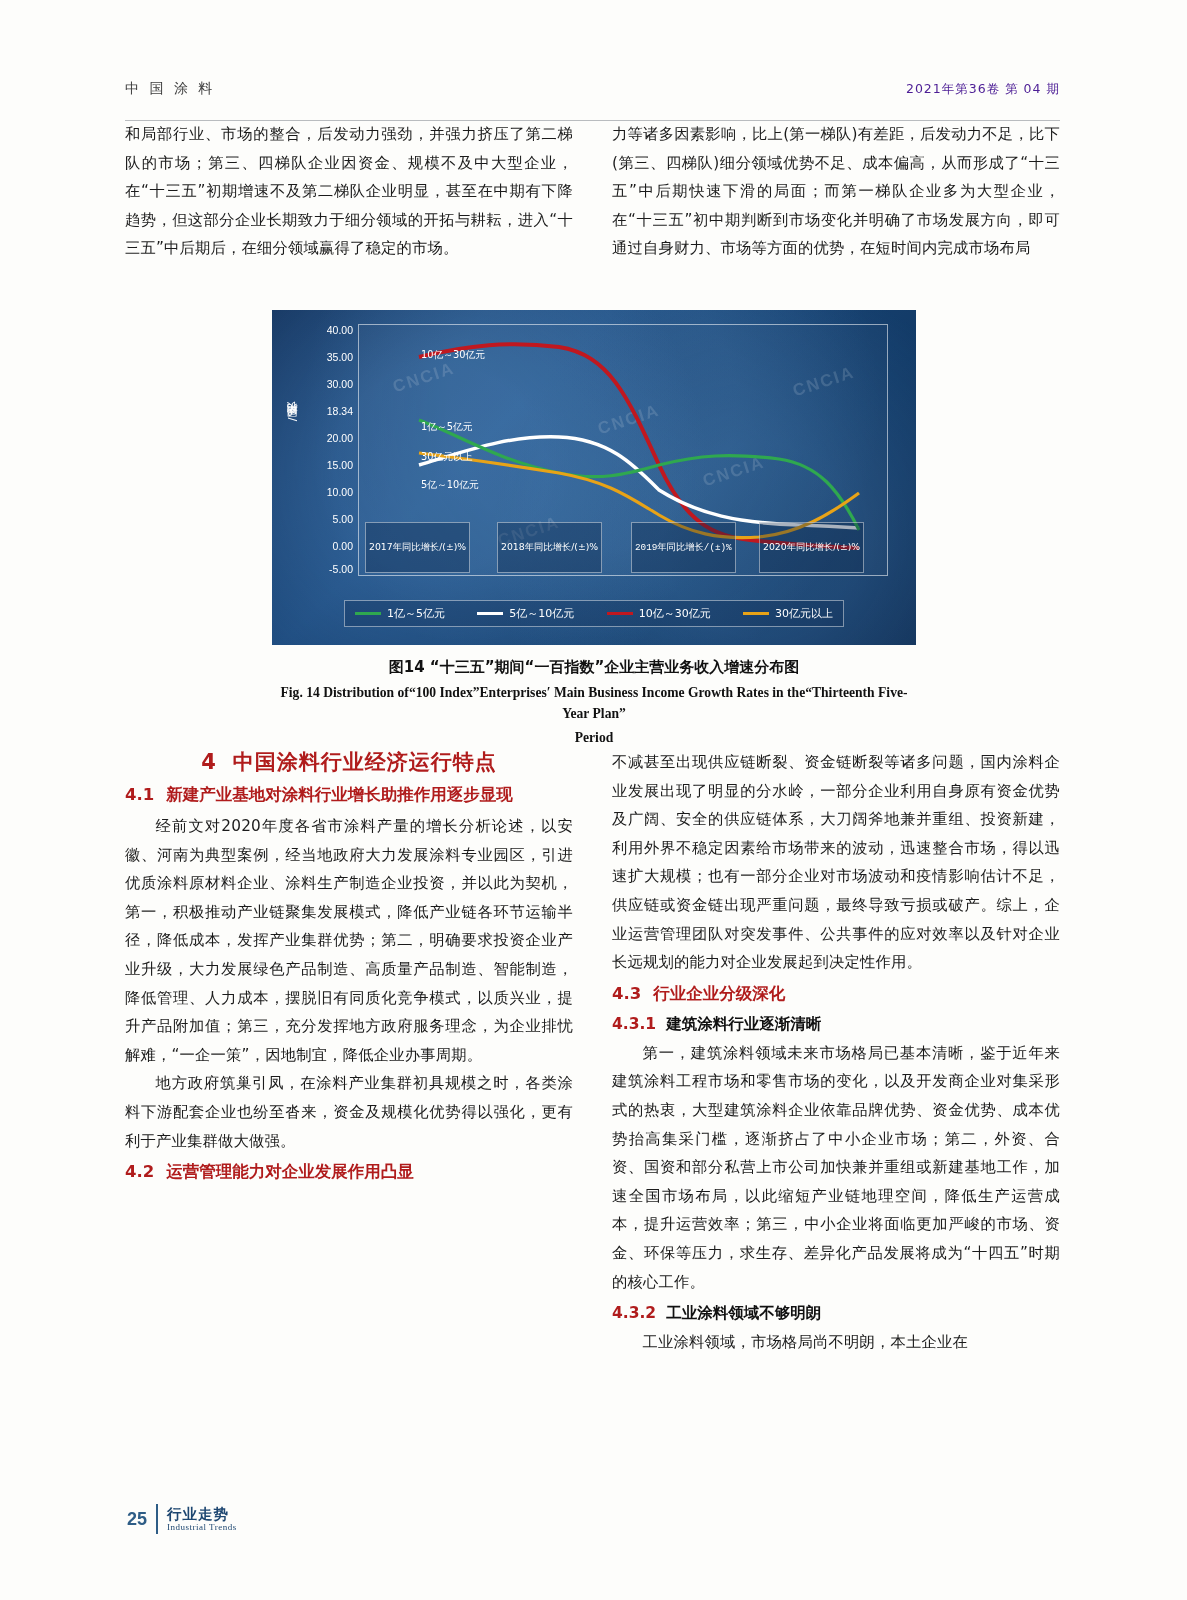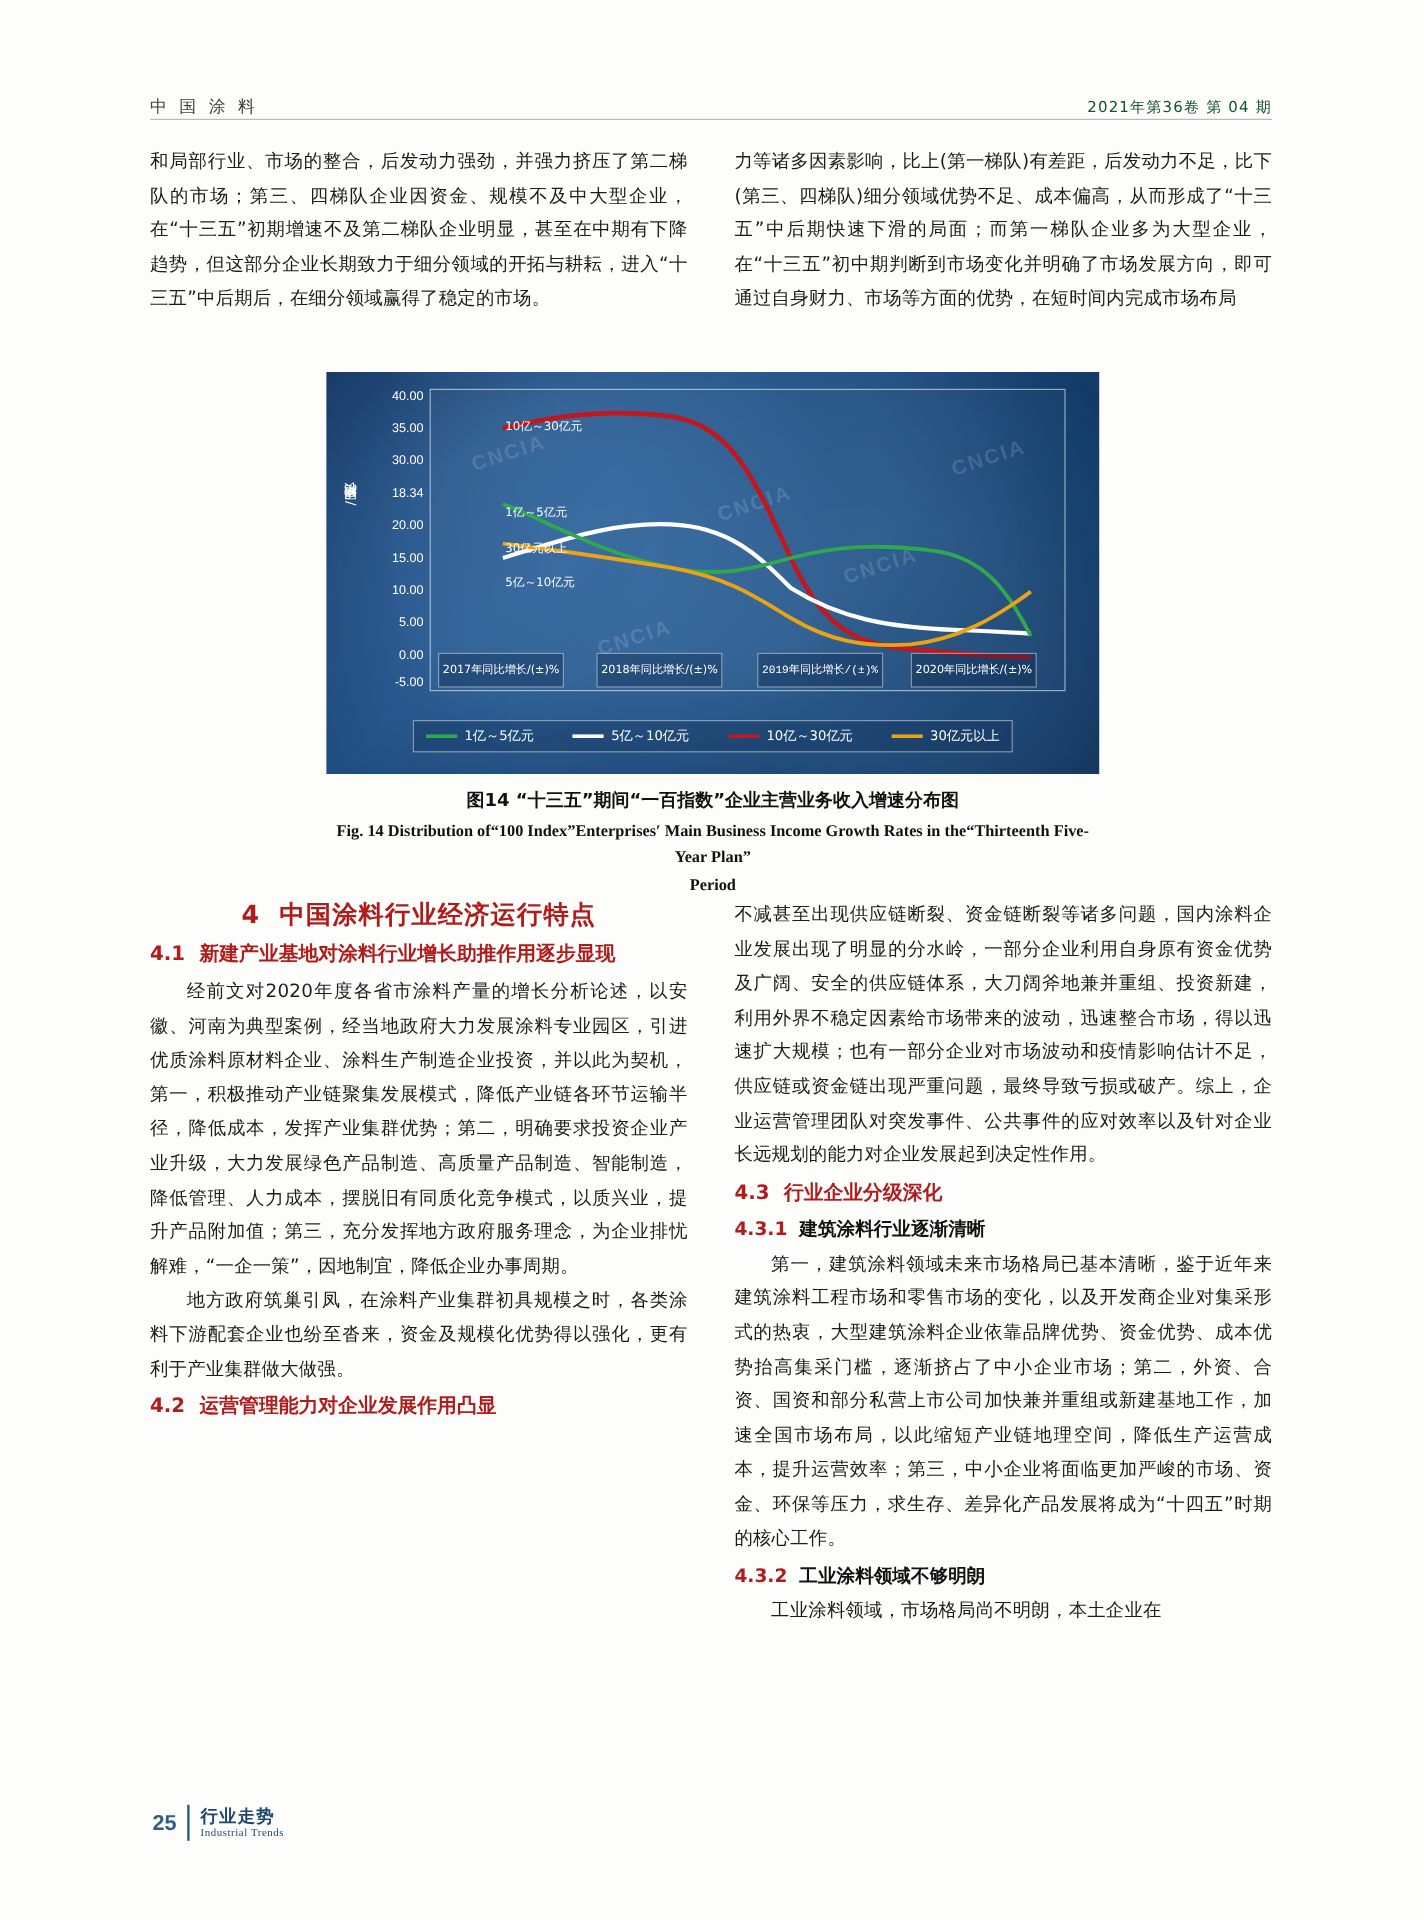--- a/index.html
+++ b/index.html
@@ -12,25 +12,25 @@
   .page{
     position:relative;
     width:1187px;height:1600px;
     background:#fdfdfb;
     box-sizing:border-box;
   }
   
   .hdr{
     position:absolute;left:125px;top:80px;width:935px;
     display:flex;justify-content:space-between;align-items:flex-end;
-    padding-bottom:1px;
+    padding-bottom:22px;
     border-bottom:1px solid #b9bcbf;
   }
   .hdr-left{font-size:14px;color:#3e3e3e;letter-spacing:3px;}
-  .hdr-right{font-size:12.5px;color:#14532d;letter-spacing:1px;}
+  .hdr-right{font-size:12.5px;color:#4c1d95;letter-spacing:1px;}
 
   
   .cols{
     position:absolute;left:125px;top:120px;width:935px;
     display:flex;justify-content:space-between;
   }
   .col{width:448px;}
   p.body{
     margin:0 0 0 0;
     font-size:15.3px;
@@ -82,21 +82,21 @@
     position:absolute;right:100%;margin-right:6px;
     color:#fff;font-size:10.5px;white-space:nowrap;
     transform:translateY(-50%);
     font-family:"Liberation Sans",sans-serif;
   }
   .xtickbox{
     position:absolute;bottom:2px;
     color:#fff;font-size:9.3px;
     background:rgba(10,35,70,.35);
     border:1px solid rgba(255,255,255,.45);
-    padding:7px 3px;white-space:nowrap;
+    padding:18px 3px;white-space:nowrap;
   }
   .serlab{
     position:absolute;color:#fff;font-size:9.8px;white-space:nowrap;
   }
   .legend{
     position:absolute;left:72px;bottom:18px;width:500px;
     display:flex;justify-content:space-between;align-items:center;
     border:1px solid rgba(255,255,255,.45);
     padding:5px 10px;box-sizing:border-box;
     background:rgba(10,35,70,.25);

